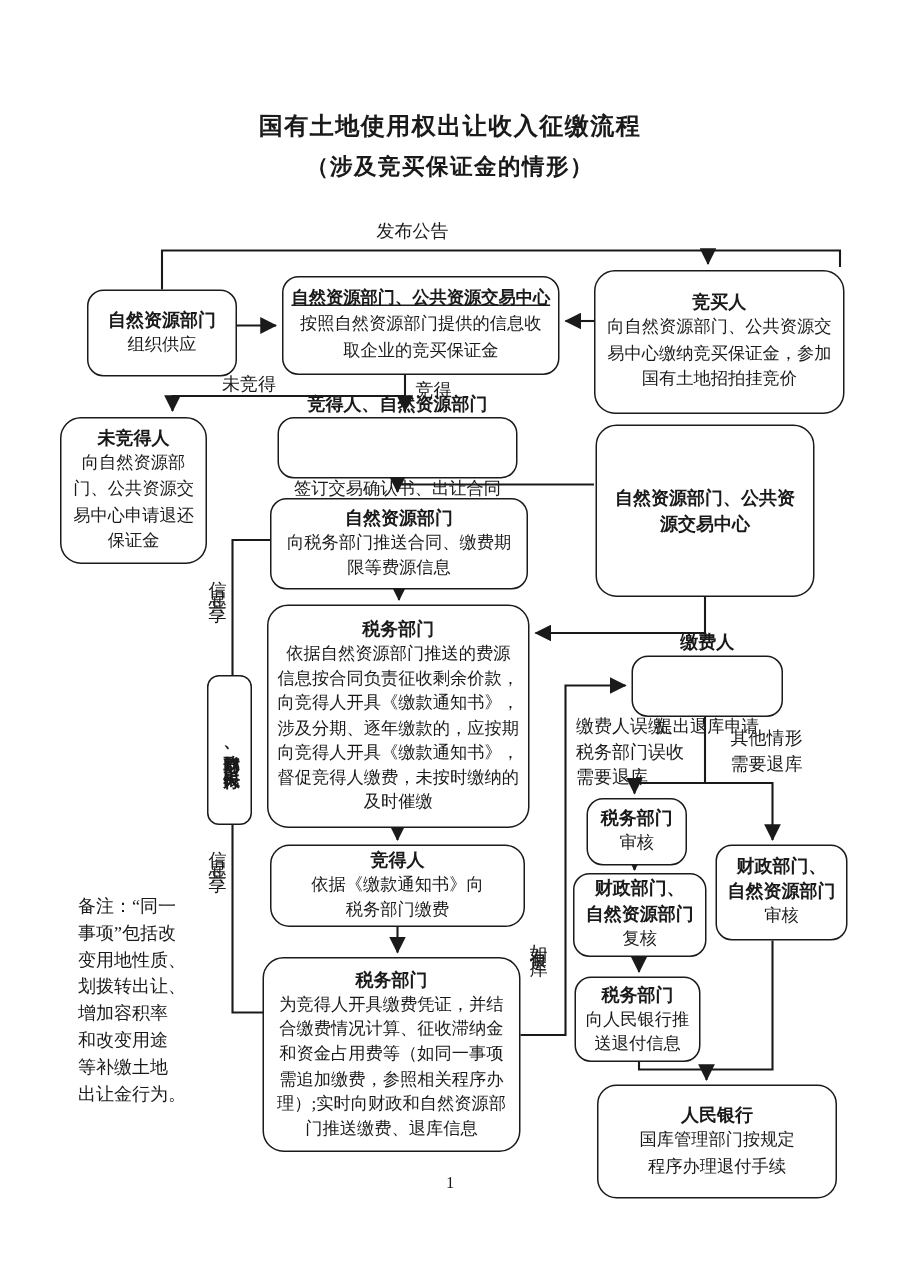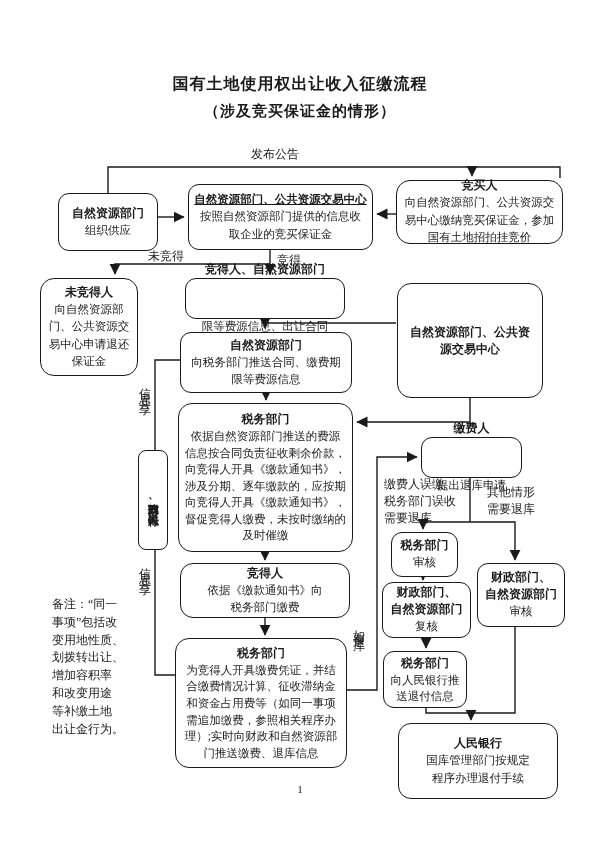--- a/index.html
+++ b/index.html
@@ -113,38 +113,38 @@
     <div class="bt">自然资源部门</div>
     <div class="bb">组织供应</div>
   </div>
 
   <div class="box" style="left:188px;top:184px;width:185px;height:66px;">
     <div class="bt small">自然资源部门、公共资源交易中心</div>
     <div class="bb">按照自然资源部门提供的信息收
 取企业的竞买保证金</div>
   </div>
 
-  <div class="box" style="left:396px;top:180px;width:167px;height:64px;border-radius:14px;">
+  <div class="box" style="left:396px;top:180px;width:167px;height:96px;border-radius:14px;">
     <div class="bt">竞买人</div>
     <div class="bb">向自然资源部门、公共资源交
 易中心缴纳竞买保证金，参加
 国有土地招拍挂竞价</div>
   </div>
 
   <div class="box" style="left:40px;top:278px;width:98px;height:98px;border-radius:14px;">
     <div class="bt">未竞得人</div>
     <div class="bb">向自然资源部
 门、公共资源交
 易中心申请退还
 保证金</div>
   </div>
 
   <div class="box" style="left:185px;top:278px;width:160px;height:41px;gap:40px;">
     <div class="bt">竞得人、自然资源部门</div>
-    <div class="bb">限等费源信息、出让合同</div>
+    <div class="bb">签订交易确认书、出让合同</div>
   </div>
 
   <div class="box" style="left:180px;top:332px;width:172px;height:61px;">
     <div class="bt">自然资源部门</div>
     <div class="bb">向税务部门推送合同、缴费期
 限等费源信息</div>
   </div>
 
   <div class="box" style="left:397px;top:283px;width:146px;height:115px;border-radius:14px;">
     <div class="bt">自然资源部门、公共资

